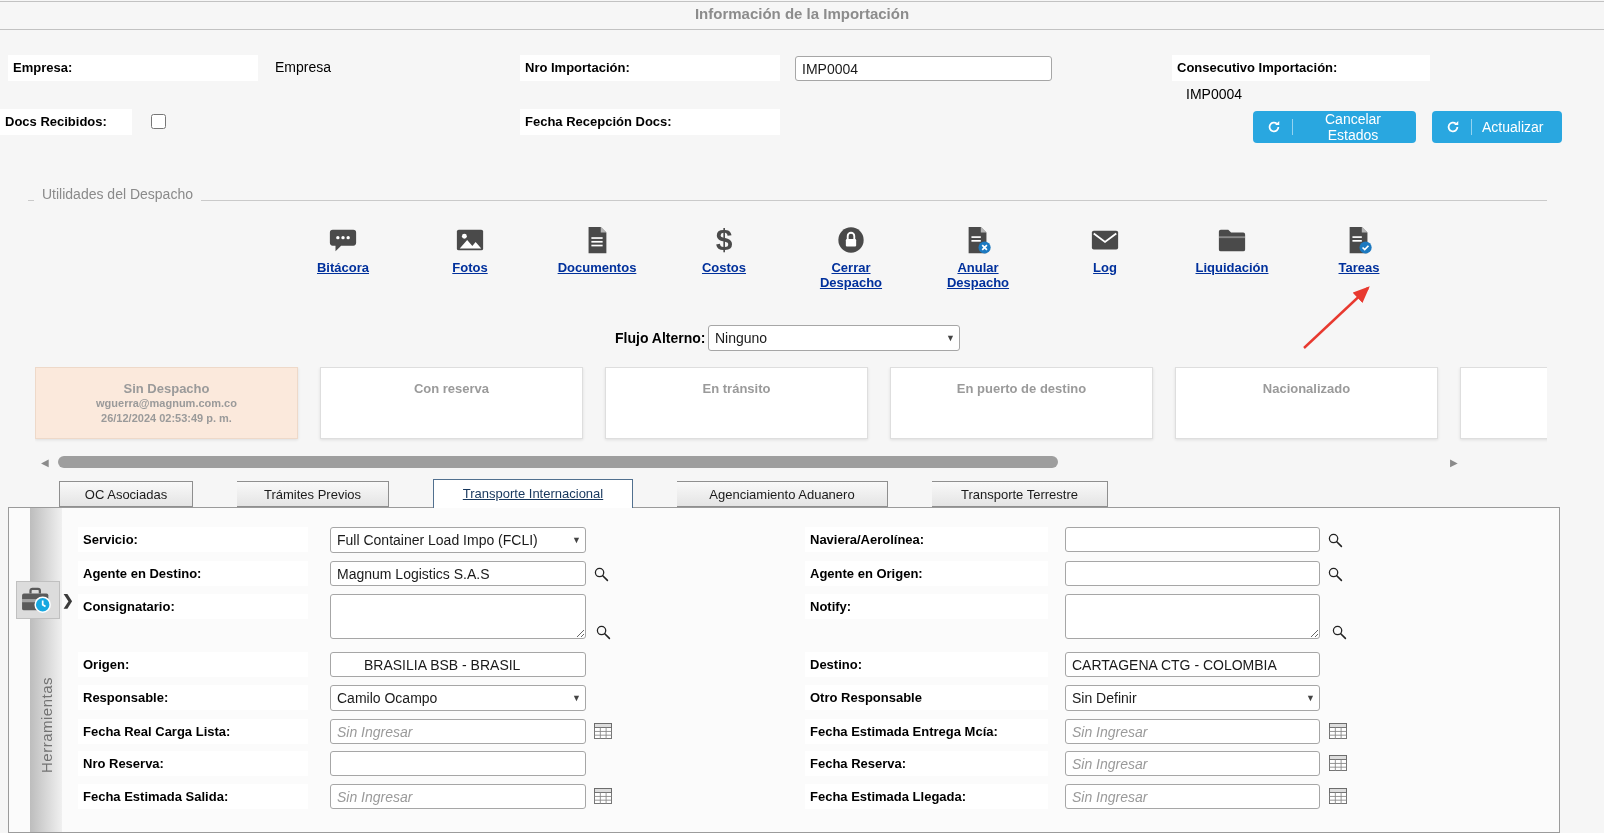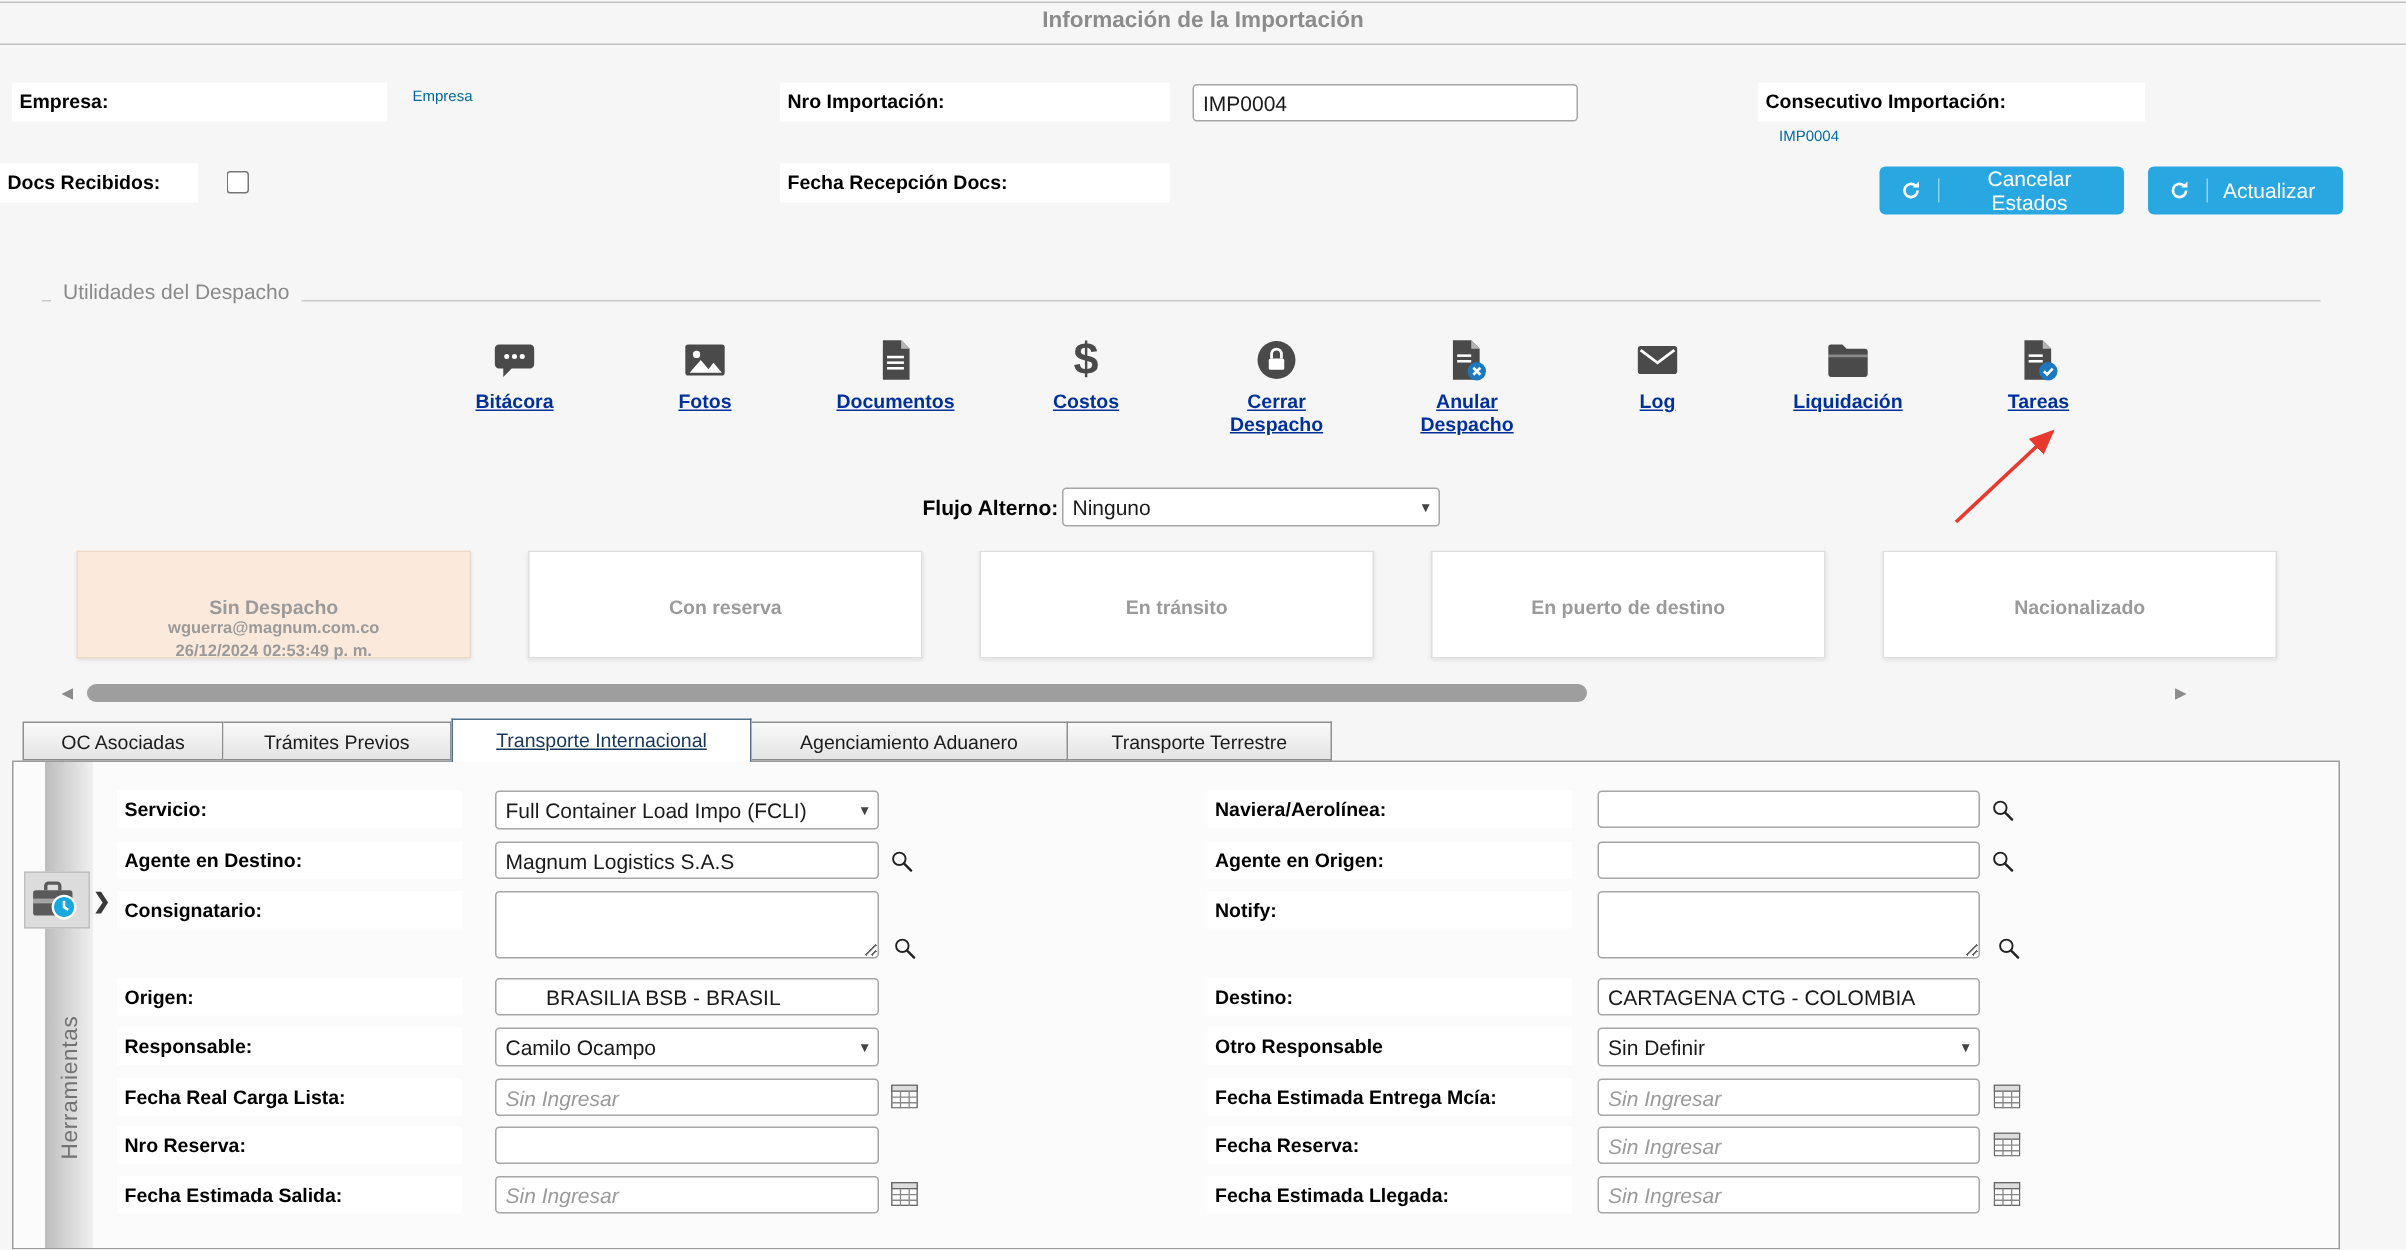--- a/index.html
+++ b/index.html
@@ -1,44 +1,44 @@
 <!DOCTYPE html>
 <html><head>
 <meta charset="utf-8">
 <style>
   * { margin:0; padding:0; box-sizing:border-box; }
   body { font-family:"Liberation Sans", sans-serif; background:#fff; }
   .page { position:relative; width:1604px; height:833px; background:#f6f6f6; overflow:hidden; color:#111; font-size:13px; }
   .hline { position:absolute; left:0; right:0; border-top:1px solid #c2c2c2; }
   .title { position:absolute; top:5px; left:0; right:0; text-align:center; color:#8c8c8c; font-weight:bold; font-size:15px; }
   .lbl { position:absolute; background:#fff; font-weight:bold; font-size:13px; height:26px; line-height:26px; padding-left:5px; color:#000; }
-  .ptext { position:absolute; font-size:10px; color:#0369a1; }
+  .ptext { position:absolute; font-size:14px; color:#000000; }
   .inp { position:absolute; border:1px solid #a6a6a6; border-radius:3px; background:#fff; height:25px; font-size:14px; padding:0 6px; font-family:"Liberation Sans", sans-serif; color:#1a1a1a; outline:none; }
   .inp::placeholder { color:#9a9a9a; font-style:italic; }
   textarea.inp { padding-top:3px; resize:both; }
   .sel { position:absolute; border:1px solid #a6a6a6; border-radius:3px; background:#fff; height:26px; display:flex; align-items:center; padding:0 4px 0 6px; font-size:14px; cursor:pointer; color:#1a1a1a; }
   .sel .arr { margin-left:auto; font-size:9px; color:#444; padding-left:6px; }
   .btn-blue { position:absolute; background:#29a7e0; border:none; border-radius:4px; color:#fff; font-size:14px; font-family:"Liberation Sans", sans-serif; display:flex; align-items:center; cursor:pointer; padding:0 13px; }
   .btn-blue .ric { display:flex; align-items:center; padding-right:10px; margin-right:10px; border-right:1px solid rgba(255,255,255,.5); }
   .fs-line { position:absolute; left:28px; top:200px; width:1519px; border-top:1px solid #cacaca; }
   .fs-legend { position:absolute; left:34px; top:186px; background:#f6f6f6; padding:0 8px; color:#8a8a8a; font-size:14px; z-index:2; }
   .util-row { position:absolute; left:283px; top:224px; display:flex; gap:7px; }
   .util { width:120px; display:flex; flex-direction:column; align-items:center; cursor:pointer; }
   .uicon { height:32px; display:flex; align-items:center; justify-content:center; }
   .ulink { margin-top:4px; color:#00309c; font-weight:bold; text-decoration:underline; font-size:13px; text-align:center; max-width:96px; line-height:15px; }
   .flabel { position:absolute; font-weight:bold; font-size:14px; color:#000;padding-left:21px; }
   .cards { position:absolute; left:35px; top:367px; width:1512px; height:76px; display:flex; gap:22px; overflow:hidden; }
-  .card { flex:0 0 263px; height:72px; background:#fff; border:1px solid #dedede; box-shadow:0 1px 3px rgba(0,0,0,.10); text-align:center; color:#9a9a9a; font-weight:bold; padding-top:29px;margin-left:16px; }
+  .card { flex:0 0 263px; height:72px; background:#fff; border:1px solid #dedede; box-shadow:0 1px 3px rgba(0,0,0,.10); text-align:center; color:#9a9a9a; font-weight:bold; padding-top:13px; }
   .card.active { background:#fbe9dc; border-color:#eed9c9; }
   .card .ct { font-size:13px; }
   .card .cs { font-size:11px; line-height:15px; }
   .sb-thumb { position:absolute; left:58px; top:456px; width:1000px; height:12px; background:#9e9e9e; border-radius:6px; cursor:pointer; }
   .sb-arrow { position:absolute; top:458px; font-size:10px; color:#8b8b8b; cursor:pointer; line-height:10px; }
   .tabs { position:absolute; left:15px; top:481px; display:flex; z-index:6; }
-  .tab { height:26px; line-height:25px; text-align:center; background:linear-gradient(#f9f9f9,#e4e4e4); border:1px solid #8f8f8f; border-left:none; font-size:13px; color:#1b1b1b; cursor:pointer; }
+  .tab { height:26px; line-height:25px; text-align:center; background:linear-gradient(#f9f9f9,#e4e4e4); border:1px solid #8f8f8f; border-left:none; font-size:13px; color:#1b1b1b; cursor:pointer;margin-left:44px; }
   .tab.first { border-left:1px solid #8f8f8f; }
   .tab.active { position:relative; top:-2px; height:29px; line-height:27px; background:#fff; border:1px solid #51708f; border-bottom:none; color:#16365c; z-index:7;text-decoration:underline; }
   .panel { position:absolute; left:8px; top:507px; width:1552px; height:326px; border:1px solid #9b9b9b; background:#fbfbfb; }
   .tools-bar { position:absolute; left:30px; top:508px; width:32px; height:324px; background:linear-gradient(to right,#bdbdbd,#f0f0f0); display:flex; align-items:center; justify-content:center; z-index:2; }
   .tools-text { writing-mode:vertical-rl; transform:rotate(180deg) translateY(-55px); color:#737373; font-size:15px; letter-spacing:.5px; }
   .toolbox { position:absolute; left:16px; top:581px; display:flex; align-items:center; z-index:3; cursor:pointer; }
   .toolbox .box { width:44px; height:38px; background:#dcdcdc; border:1px solid #c0c0c0; display:flex; align-items:center; justify-content:center; }
   .toolbox .chev { color:#3a3a3a; font-size:14px; font-weight:bold; margin-left:2px; }
   .mag { position:absolute; width:18px; height:18px; display:flex; align-items:center; justify-content:center; cursor:pointer; }
   .cal { position:absolute; width:19px; height:17px; display:flex; align-items:center; justify-content:center; cursor:pointer; }

